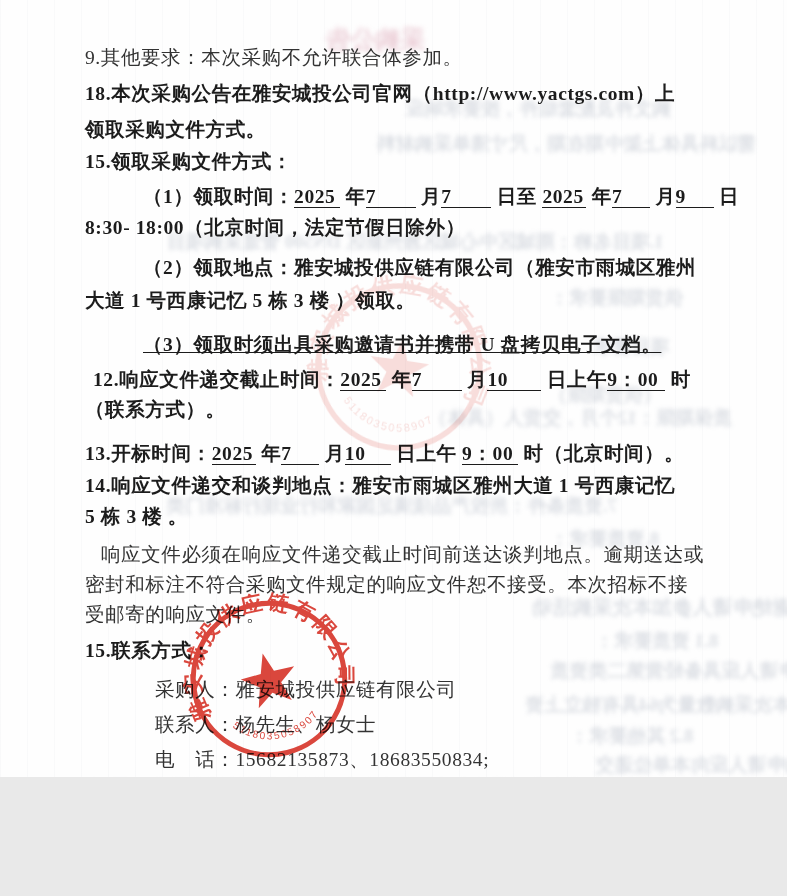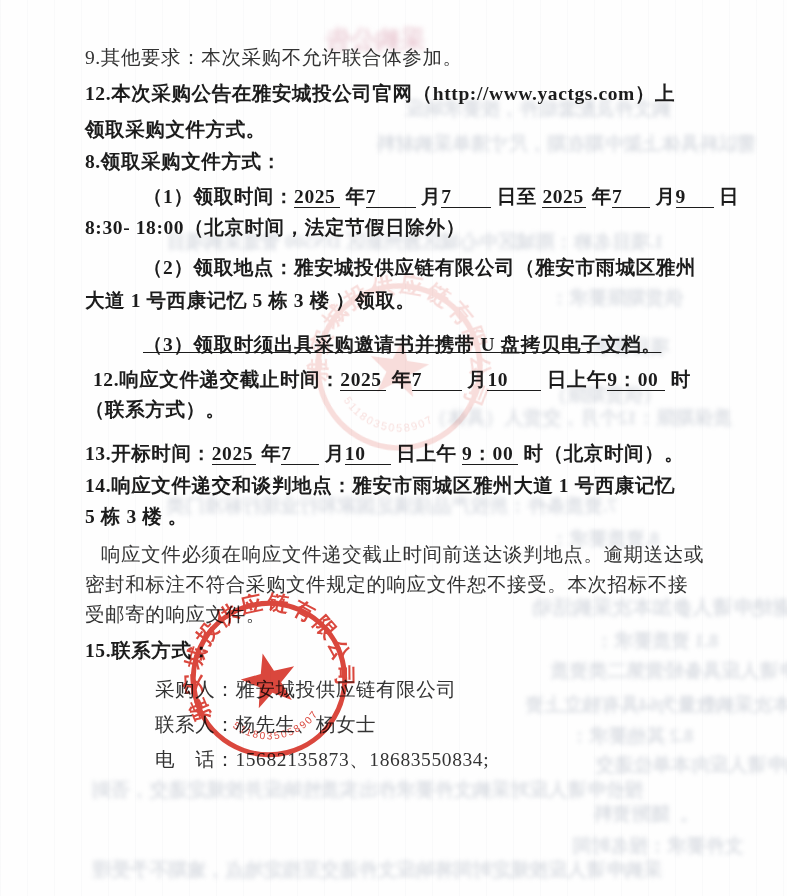--- a/index.html
+++ b/index.html
@@ -1,17 +1,17 @@
 <!DOCTYPE html>
 <html><head>
 <meta charset="utf-8">
 <style>
   html,body{margin:0;padding:0;background:#e9e9e9;}
   .page{
-    position:relative;width:787px;height:896px;background:#fefefe;
+    position:relative;width:787px;height:777px;background:#fefefe;
     font-family:"Liberation Serif", serif;overflow:hidden;margin:0 auto;
   }
   .page::before{
     content:"";position:absolute;inset:0;pointer-events:none;
     background:repeating-linear-gradient(90deg, rgba(190,196,205,.08) 0 1px, transparent 1px 27px);
   }
   .line{
     position:absolute;font-size:19.5px;letter-spacing:.6px;
     color:#333;white-space:nowrap;line-height:1.15;
   }
@@ -51,23 +51,23 @@
       <div class="ghost" style="top: 695px; left: 525px; font-size: 19px; color: rgb(185, 191, 202);">本次采购数量为64具有独立上资</div>
       <div class="ghost" style="top: 726px; left: 570px; font-size: 19px; color: rgb(185, 191, 202);">8.2 其他要求：</div>
       <div class="ghost" style="top: 755px; left: 595px; font-size: 19px; color: rgb(185, 191, 202);">采购申请人应向本单位递交</div>
       <div class="ghost" style="top: 780px; left: 92px; font-size: 19px; color: rgb(185, 191, 202);">报价申请人应对采购文件要求作出实质性响应并按规定递交，否则</div>
       <div class="ghost" style="top: 804px; left: 593px; font-size: 19px; color: rgb(185, 191, 202);">。随附资料</div>
       <div class="ghost" style="top: 836px; left: 572px; font-size: 19px; color: rgb(185, 191, 202);">文件要求：报名时间</div>
       <div class="ghost" style="top: 860px; left: 92px; font-size: 19px; color: rgb(185, 191, 202);">采购申请人应按规定时间将响应文件递交至指定地点，逾期不予受理</div>
     </div>
   <div id="doc-body">
       <div class="line" style="top: 47px; left: 85px;">9.其他要求：本次采购不允许联合体参加。</div>
-      <div class="line b" style="top: 83px; left: 85px;">12.本次采购公告在雅安城投公司官网（http://www.yactgs.com）上</div>
+      <div class="line b" style="top: 83px; left: 85px;">18.本次采购公告在雅安城投公司官网（http://www.yactgs.com）上</div>
       <div class="line b" style="top: 119px; left: 85px;">领取采购文件方式。</div>
-      <div class="line b" style="top: 151px; left: 85px;">8.领取采购文件方式：</div>
+      <div class="line b" style="top: 151px; left: 85px;">15.领取采购文件方式：</div>
       <div class="line b" style="top: 186px; left: 143px;">（1）领取时间：<span class="u" style="min-width: 46px;">2025</span> 年<span class="u" style="min-width: 50px;">7</span> 月<span class="u" style="min-width: 50px;">7</span> 日至 <span class="u" style="min-width: 44px;">2025</span> 年<span class="u" style="min-width: 38px;">7</span> 月<span class="u" style="min-width: 38px;">9</span> 日</div>
       <div class="line b" style="top: 217px; left: 85px; text-align: right;">8:30- 18:00（北京时间，法定节假日除外）</div>
       <div class="line b" style="top: 257px; left: 143px;">（2）领取地点：雅安城投供应链有限公司（雅安市雨城区雅州</div>
       <div class="line b" style="top: 290px; left: 85px;">大道 1 号西康记忆 5 栋 3 楼 ）领取。</div>
       <div class="line b" style="top: 334px; left: 143px; text-decoration: underline;">（3）领取时须出具采购邀请书并携带 U 盘拷贝电子文档。</div>
       <div class="line b" style="top: 369px; left: 93px;">12.响应文件递交截止时间：<span class="u" style="min-width: 46px;">2025</span> 年<span class="u" style="min-width: 50px;">7</span> 月<span class="u" style="min-width: 54px;">10</span> 日上午<span class="u" style="min-width: 58px;">9：00</span> 时</div>
       <div class="line b" style="top: 399px; left: 85px;">（联系方式）。</div>
       <div class="line b" style="top: 443px; left: 85px;">13.开标时间：<span class="u" style="min-width: 44px;">2025</span> 年<span class="u" style="min-width: 38px;">7</span> 月<span class="u" style="min-width: 46px;">10</span> 日上午 <span class="u" style="min-width: 56px;">9：00</span> 时（北京时间）。</div>
       <div class="line b" style="top: 475px; left: 85px;">14.响应文件递交和谈判地点：雅安市雨城区雅州大道 1 号西康记忆</div>
       <div class="line b" style="top: 506px; left: 85px;">5 栋 3 楼 。</div>

